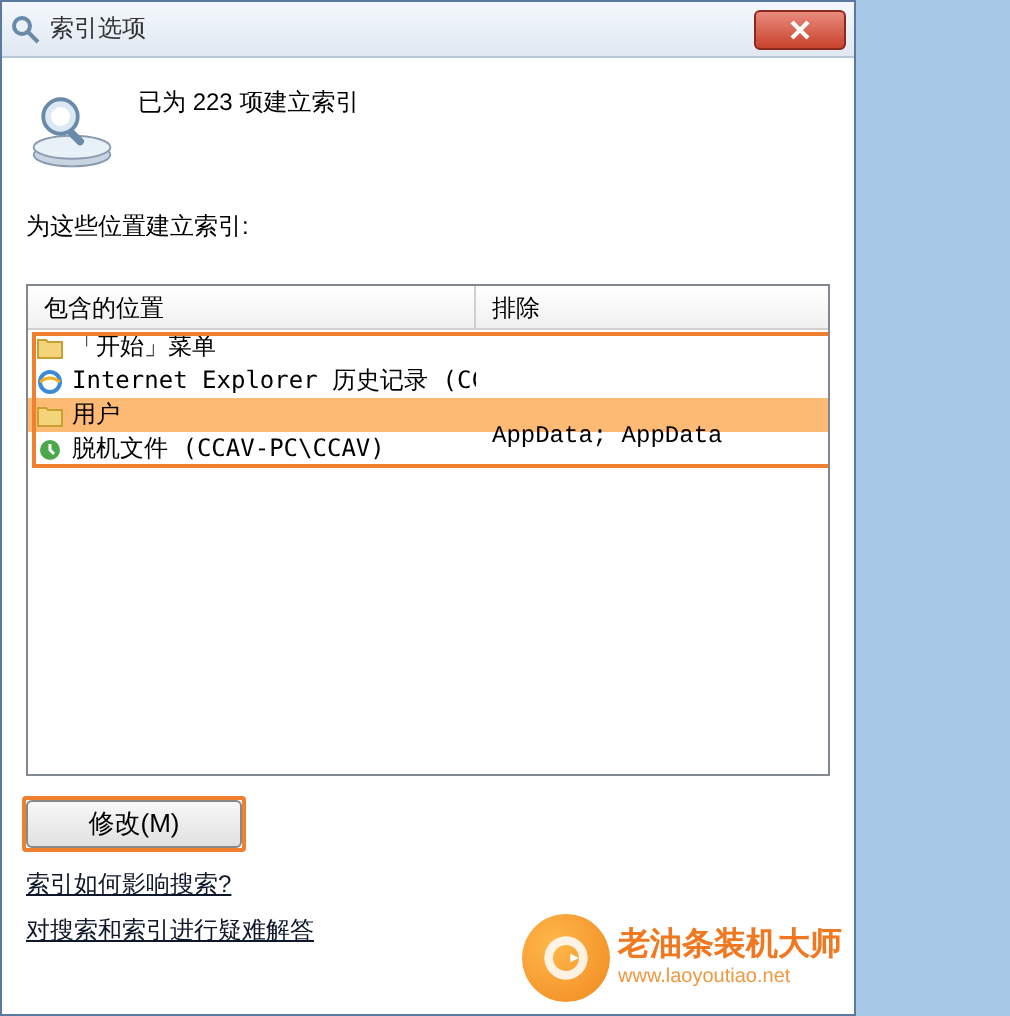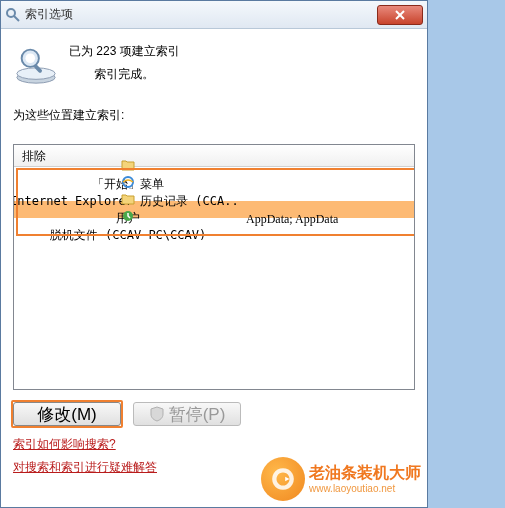--- a/index.html
+++ b/index.html
@@ -107,39 +107,38 @@
     }
     .list-row.selected { background: #fdba74; }
     .cell1 {
       width: 224px;
       display: flex;
       align-items: center;
       padding-left: 4px;
       gap: 4px;
       white-space: nowrap;
       overflow: hidden;
-      flex-direction: column;
-    }
-    .cell2 { flex: 1; padding-left: 8px; font-family: Liberation Serif, serif; margin-top: 20px; }
+    }
+    .cell2 { flex: 1; padding-left: 8px; font-family: Liberation Mono, monospace; margin-top: 20px; }
     .row-icon { width: 14px; height: 14px; display:flex; align-items:center; justify-content:center; flex-shrink:0; }
     .button-row {
       display: flex;
       gap: 12px;
       margin-top: 12px;
     }
     .btn {
       width: 108px; height: 24px;
       background: linear-gradient(#f8f8f8, #e0e0e0);
       border: 1px solid #888;
       border-radius: 3px;
       display: flex;
       align-items: center; justify-content: center;
       gap: 4px;
       cursor: pointer;
-      font-size: 17px;
+      font-size: 13px;
     }
     .btn.disabled {
       color: #999;
       border-color: #bbb;
       cursor: default;
     }
     .btn-highlight {
       position: relative;
     }
     .btn-highlight::after {
@@ -147,21 +146,21 @@
       position: absolute;
       left: -3px; top: -3px; right: -3px; bottom: -3px;
       border: 2px solid #f08030;
       border-radius: 2px;
       pointer-events: none;
     }
     .btn-icon { width: 16px; height: 16px; display:flex; align-items:center; justify-content:center; }
     .links { margin-top: 10px; }
     .links a {
       display: block;
-      color: #b91c1c;
+      color: #0f172a;
       text-decoration: underline;
       margin-bottom: 6px;
       cursor: pointer;
     }
     .watermark {
       position: absolute;
       right: 6px;
       bottom: 6px;
       display: flex;
       align-items: center;
@@ -203,28 +202,28 @@
         <svg viewBox="0 0 48 48" width="46" height="46">
           <ellipse cx="24" cy="38" rx="20" ry="6" fill="#c8d4e0" stroke="#8a9ab0"></ellipse>
           <ellipse cx="24" cy="34" rx="20" ry="6" fill="#e8f0f8" stroke="#8a9ab0"></ellipse>
           <circle cx="18" cy="18" r="9" fill="#dce8f4" stroke="#6a8aaa" stroke-width="2"></circle>
           <circle cx="18" cy="18" r="5" fill="#fff"></circle>
           <rect x="24" y="24" width="10" height="4" rx="2" transform="rotate(45 24 24)" fill="#6a8aaa"></rect>
         </svg>
       </div>
       <div class="status-text">
         <div>已为 223 项建立索引</div>
-        <div>索引完成。</div>
       </div>
     </div>
 
     <div class="section-label">为这些位置建立索引:</div>
 
     <div class="list-box">
       <div class="list-header">
+        <div class="col-h c1">包含的位置</div>
         <div class="col-h c2">排除</div>
       </div>
       <div class="list-body">
         <div class="highlight-box"></div>
 
         <div class="list-row">
           <div class="cell1">
             <span class="row-icon">
                 <svg viewBox="0 0 14 14">
                   <path d="M1 3 h4 l1 1 h7 v8 h-12 z" fill="#f4d47a" stroke="#c8a030"></path>
@@ -272,28 +271,20 @@
           </div>
           <div class="cell2"></div>
         </div>
       </div>
     </div>
 
     <div class="button-row">
       <div class="btn btn-highlight">
         <span>修改(M)</span>
       </div>
-      <div class="btn disabled">
-        <span class="btn-icon">
-            <svg viewBox="0 0 16 16">
-              <path d="M8 1 L14 3 v5 c0 4 -3 6 -6 7 c-3 -1 -6 -3 -6 -7 V3 z" fill="#d8d8d8" stroke="#b0b0b0"></path>
-            </svg>
-          </span>
-        <span>暂停(P)</span>
-      </div>
     </div>
 
     <div class="links">
       <a>索引如何影响搜索?</a>
       <a>对搜索和索引进行疑难解答</a>
     </div>
 
     <div class="watermark">
       <div class="wm-badge">
         <svg viewBox="0 0 24 24" width="26" height="26">

